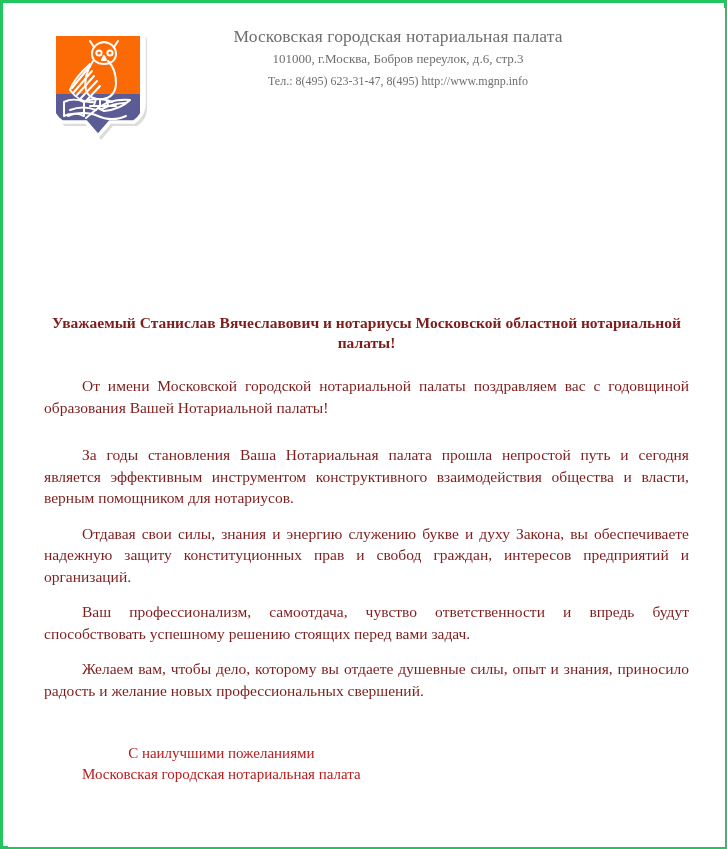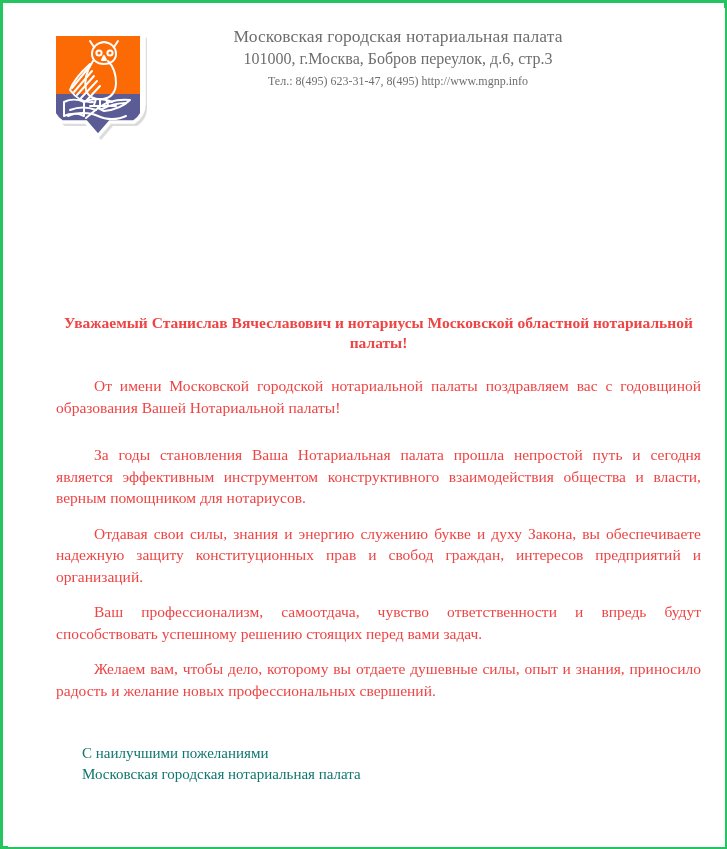--- a/index.html
+++ b/index.html
@@ -65,37 +65,37 @@
     text-align: center;
     color: #6e6e6e;
   }
   .org-name {
     font-size: 17.5px;
     line-height: 23px;
     letter-spacing: 0.1px;
     white-space: nowrap;
   }
   .org-address {
-    font-size: 16px;
+    font-size: 13px;
     line-height: 22px;
     white-space: nowrap;
   }
   .org-phone {
     font-size: 12px;
     line-height: 22px;
     white-space: nowrap;
   }
 
   
   .letter-body {
     position: absolute;
-    left: 44px;
+    left: 32px;
     top: 305px;
     width: 653px;
-    color: #ef4444;
+    color: #7f1d1d;
   }
 
   .salutation {
     font-weight: bold;
     font-size: 15.5px;
     line-height: 20px;
     text-align: center;
     margin: 0 0 22px 0;
     padding: 0 8px;
   }
@@ -118,21 +118,22 @@
     font-family: Liberation Serif, serif;
   }
 
   
   .signature {
     position: absolute;
     left: 74px;
     top: 735px;
     font-size: 15px;
     line-height: 21px;
-    color: #0f766e;
+    color: #b91c1c;
+    text-align: center;
   }
   .signature div {
     white-space: nowrap;
   }
 </style>
 </head>
 <body>
 
 <div class="page-frame">
   <div class="sheet">

